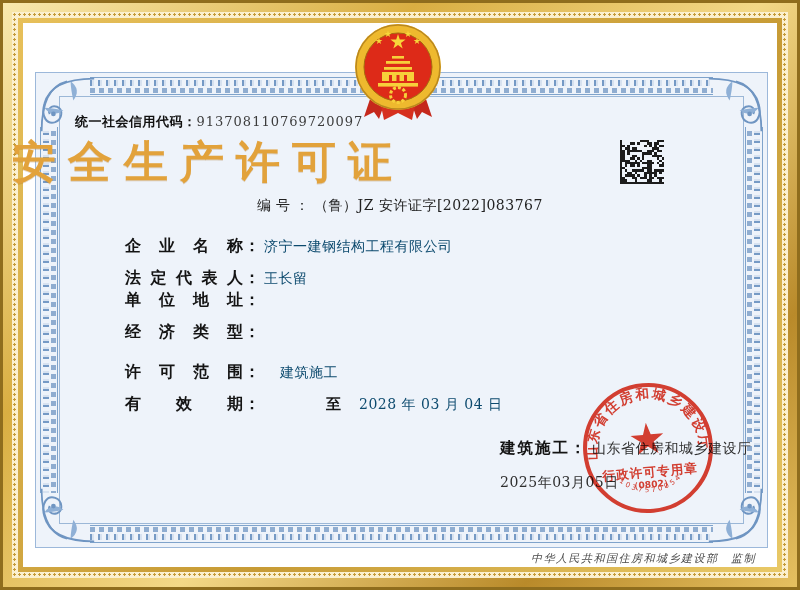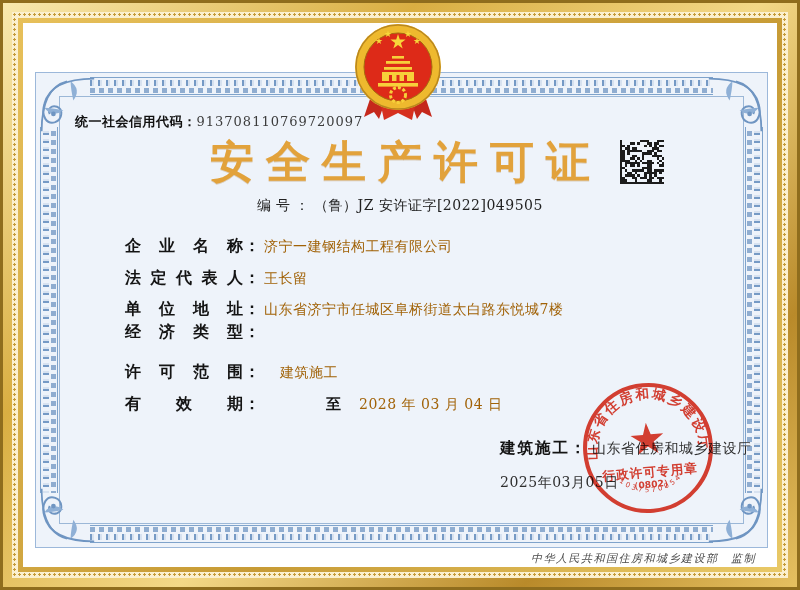--- a/index.html
+++ b/index.html
@@ -43,33 +43,33 @@
   .inner-line{position:absolute;inset:23px;border:1px solid rgba(127,163,203,.75);}
   .corner{position:absolute;width:58px;height:58px;}
   .c-tl{top:2px;left:2px;}
   .c-tr{top:2px;right:2px;transform:scaleX(-1);}
   .c-bl{bottom:2px;left:2px;transform:scaleY(-1);}
   .c-br{bottom:2px;right:2px;transform:scale(-1,-1);}
   
   .credit{left:75px;top:113px;font-size:13px;color:#111;white-space:nowrap;}
   .credit .lab{font-weight:bold;letter-spacing:.5px;}
   .credit .val{font-family:"DejaVu Serif",serif;color:#3c3c3c;letter-spacing:1px;}
-  .title{left:0;right:0;top:133px;text-align:center;font-size:44px;font-weight:bold;
+  .title{left:0;right:0;top:133px;font-size:44px;font-weight:bold;
          color:#e2a23b;letter-spacing:12px;text-indent:12px;
          font-family:"DejaVu Sans",sans-serif;text-shadow:0 1px 0 rgba(160,100,20,.25);}
   .matrix{left:620px;top:140px;width:44px;height:44px;}
   .serial{left:0;right:0;top:197px;text-align:center;font-size:14px;color:#222;white-space:nowrap;}
   .serial .lab{font-weight:normal;letter-spacing:5px;}
   .serial .val{font-family:"DejaVu Serif",serif;letter-spacing:.5px;}
   .fields{left:125px;top:227px;width:560px;}
   .frow{display:flex;align-items:baseline;height:20px;margin-bottom:11.5px;}
   .jlabel{display:inline-flex;justify-content:space-between;width:118px;
           font-weight:bold;font-size:16px;color:#141414;}
   .colon{font-weight:bold;font-size:16px;color:#141414;margin:0 4px 0 1px;}
-  .fval{font-family:"DejaVu Serif",serif;font-size:14px;color:#a16207;letter-spacing:.5px;margin-top:11px;}
+  .fval{font-family:"DejaVu Serif",serif;font-size:14px;color:#0c4a6e;letter-spacing:.5px;margin-top:11px;}
   .indent{margin-left:16px;}
   .to-word{font-weight:bold;font-size:15px;color:#141414;margin:0 18px 0 62px;font-family:"Liberation Sans",sans-serif;}
   .issue{left:500px;top:438px;}
   .irow{display:flex;align-items:baseline;margin-bottom:15px;white-space:nowrap;}
   .ilab{font-weight:bold;font-size:15.5px;color:#141414;letter-spacing:2px;width:92px;}
   .ival{font-family:"DejaVu Serif",serif;font-size:14px;color:#2e2e2e;letter-spacing:.5px;}
   .stamp{left:579px;top:379px;width:138px;height:138px;z-index:6;
          transform:rotate(-5deg);opacity:.93;mix-blend-mode:multiply;}
   .emblem{left:352px;top:23px;width:92px;height:98px;z-index:4;}
   .footer{right:44px;top:551px;font-size:11px;color:#4a4a4a;white-space:nowrap;
@@ -323,21 +323,21 @@
       <rect x="11" y="17" width="1" height="1" fill="#1c1c1c"></rect>
       <rect x="12" y="17" width="1" height="1" fill="#1c1c1c"></rect>
       <rect x="13" y="17" width="1" height="1" fill="#1c1c1c"></rect>
       <rect x="14" y="17" width="1" height="1" fill="#1c1c1c"></rect>
       <rect x="15" y="17" width="1" height="1" fill="#1c1c1c"></rect>
       <rect x="16" y="17" width="1" height="1" fill="#1c1c1c"></rect>
       <rect x="17" y="17" width="1" height="1" fill="#1c1c1c"></rect>
     </svg></div>
 
 <div class="abs serial">
-  <span class="lab">编号：</span><span class="val">（鲁）JZ 安许证字[2022]049505</span>
+  <span class="lab">编号：</span><span class="val">（鲁）JZ 安许证字[2022]083767</span>
 </div>
 
 <div class="abs fields">
   <div class="frow">
     <span class="jlabel">
         <span>企</span>
         <span>业</span>
         <span>名</span>
         <span>称</span>
       </span>
@@ -356,21 +356,20 @@
       <span class="fval">王长留</span>
   </div>
   <div class="frow">
     <span class="jlabel">
         <span>单</span>
         <span>位</span>
         <span>地</span>
         <span>址</span>
       </span>
       <span class="colon">：</span>
-      <span class="fval">山东省济宁市任城区阜桥街道太白路东悦城7楼</span>
   </div>
   <div class="frow">
     <span class="jlabel">
         <span>经</span>
         <span>济</span>
         <span>类</span>
         <span>型</span>
       </span>
       <span class="colon">：</span>
   </div>

